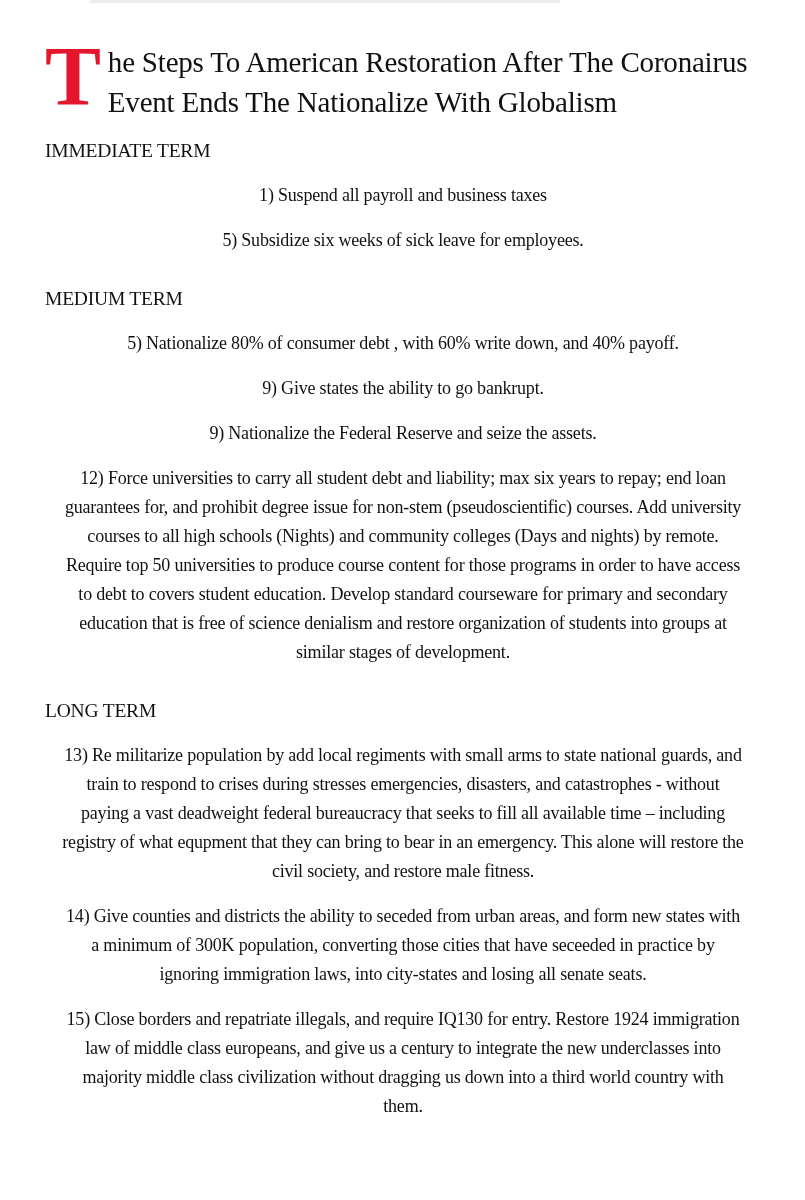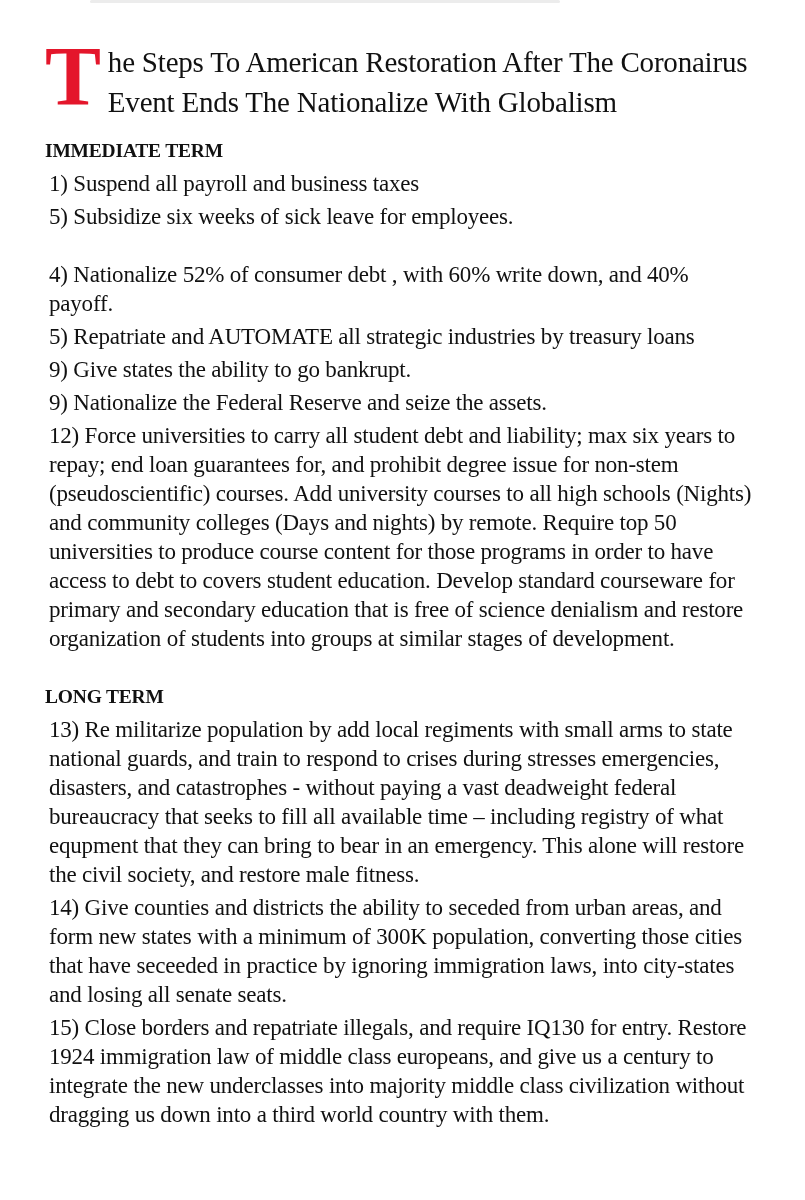--- a/index.html
+++ b/index.html
@@ -41,51 +41,52 @@
     line-height: 66px;
     font-weight: 700;
     margin: 2px 7px 0 0;
     color: #e4162b;
   }
   .section {
     margin: 0 0 29px 0;
   }
   .section-heading {
     font-size: 19.5px;
-    font-weight: 700;
+    font-weight: 400;
     line-height: 29px;
     margin: 0;
     letter-spacing: -0.2px;
   }
   .item {
-    font-size: 23px;
+    font-size: 18px;
     line-height: 29px;
-    margin: 4px;
+    margin: 16px;
     letter-spacing: -0.2px;
+    text-align: center;
   }
 </style>
 </head>
 <body>
 
 <div class="page">
   <div class="top-strip"></div>
 
   <div class="content">
 
     <h1 class="title"><span class="dropcap" style="color: rgb(228, 22, 43);">T</span><span>he Steps To American Restoration After The Coronairus Event Ends The Nationalize With Globalism</span></h1>
 
     <div class="section">
       <h2 class="section-heading">IMMEDIATE TERM</h2>
       <p class="item">1) Suspend all payroll and business taxes</p>
       <p class="item">5) Subsidize six weeks of sick leave for employees.</p>
     </div>
 
     <div class="section">
-      <p class="item">4) Nationalize 52% of consumer debt , with 60% write down, and 40% payoff.</p>
-      <p class="item">5) Repatriate and AUTOMATE all strategic industries by treasury loans</p>
+      <h2 class="section-heading">MEDIUM TERM</h2>
+      <p class="item">5) Nationalize 80% of consumer debt , with 60% write down, and 40% payoff.</p>
       <p class="item">9) Give states the ability to go bankrupt.</p>
       <p class="item">9) Nationalize the Federal Reserve and seize the assets.</p>
       <p class="item">12) Force universities to carry all student debt and liability; max six years to repay; end loan guarantees for, and prohibit degree issue for non-stem (pseudoscientific) courses. Add university courses to all high schools (Nights) and community colleges (Days and nights) by remote. Require top 50 universities to produce course content for those programs in order to have access to debt to covers student education. Develop standard courseware for primary and secondary education that is free of science denialism and restore organization of students into groups at similar stages of development.</p>
     </div>
 
     <div class="section">
       <h2 class="section-heading">LONG TERM</h2>
       <p class="item">13) Re militarize population by add local regiments with small arms to state national guards, and train to respond to crises during stresses emergencies, disasters, and catastrophes - without paying a vast deadweight federal bureaucracy that seeks to fill all available time – including registry of what equpment that they can bring to bear in an emergency. This alone will restore the civil society, and restore male fitness.</p>
       <p class="item">14) Give counties and districts the ability to seceded from urban areas, and form new states with a minimum of 300K population, converting those cities that have seceeded in practice by ignoring immigration laws, into city-states and losing all senate seats.</p>
       <p class="item">15) Close borders and repatriate illegals, and require IQ130 for entry. Restore 1924 immigration law of middle class europeans, and give us a century to integrate the new underclasses into majority middle class civilization without dragging us down into a third world country with them.</p>

